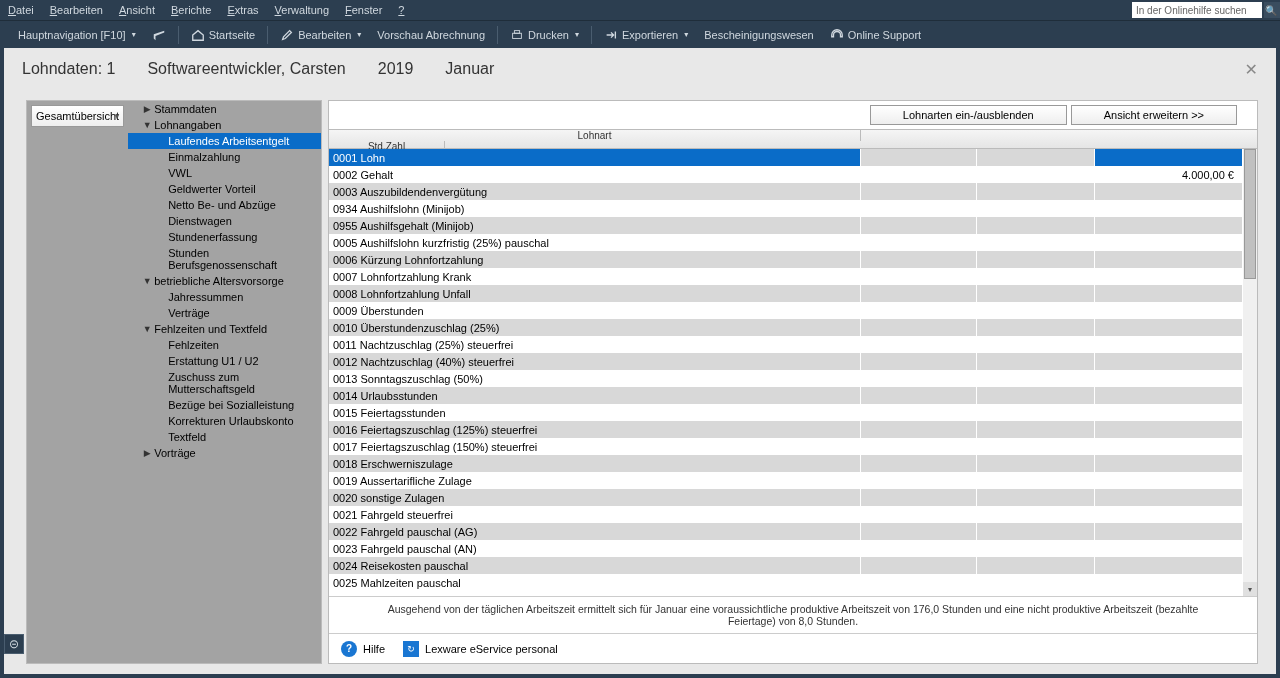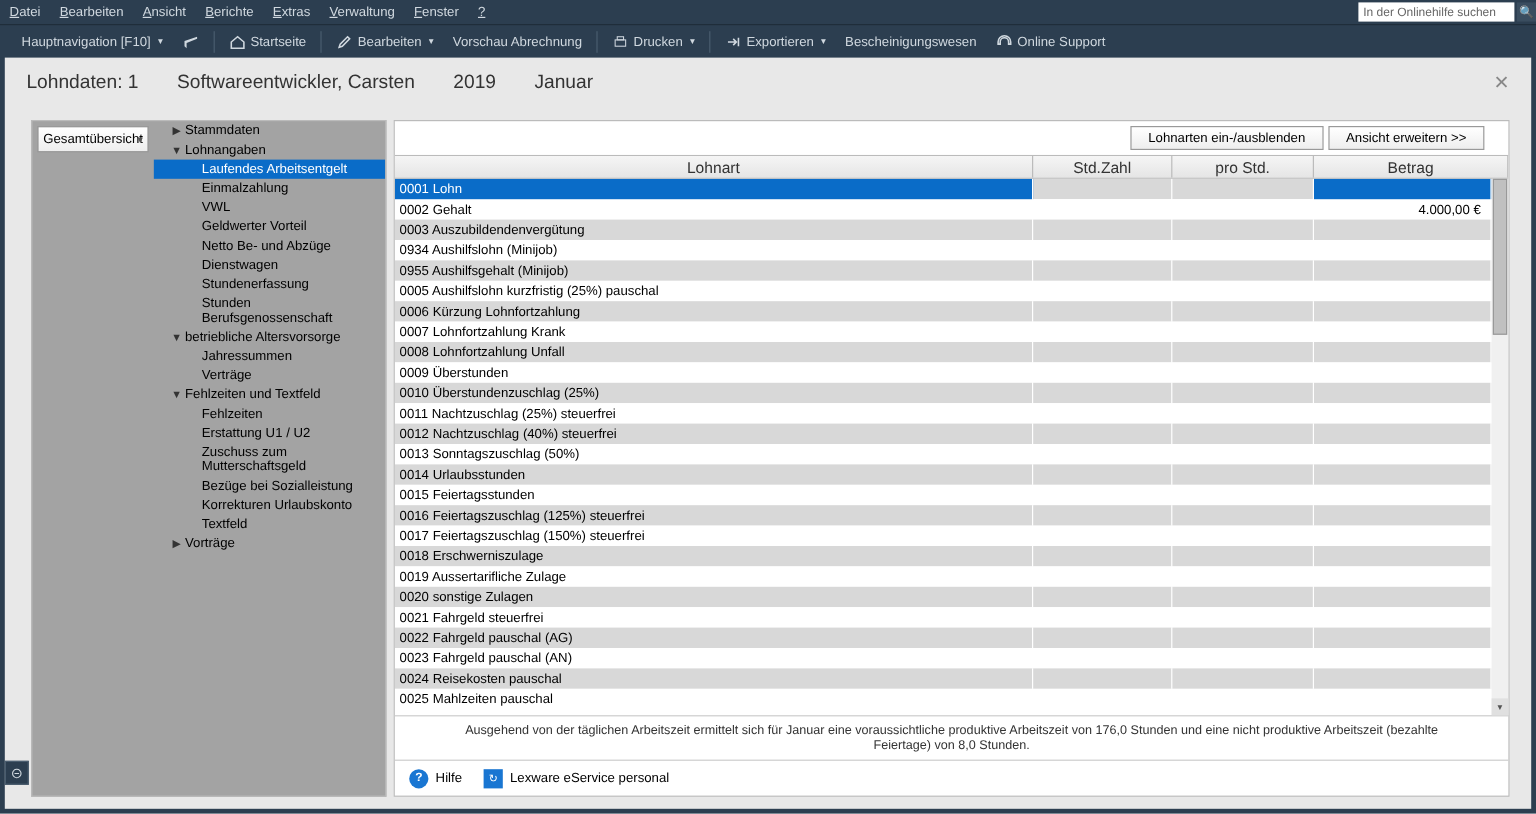--- a/index.html
+++ b/index.html
@@ -25,23 +25,23 @@
 .dd::after { content:"▾"; position:absolute; right:4px; font-size:9px; color:#555; }
 .tree { flex:1; overflow:auto; font-size:11px; }
 .tree-item { padding:2px 4px 2px 0; display:flex; align-items:center; cursor:pointer; }
 .tree-item .arrow { width:14px; text-align:center; font-size:9px; color:#333; }
 .tree-item.level1 { padding-left:40px; }
 .tree-item.group { padding-left:26px; }
 .tree-item.group .arrow { margin-left:-14px; }
 .tree-item.selected { background:#0a6cc8; color:#fff; }
 .right-panel { flex:1; background:#fff; border:1px solid #bbb; display:flex; flex-direction:column; position:relative; }
 .right-toolbar { height:28px; display:flex; align-items:center; justify-content:flex-end; padding:4px 20px 4px 4px; gap:4px; }
-.btn { height:20px; padding:0 14px; border:1px solid #999; background:linear-gradient(#fff,#eee); font-size:11px; cursor:pointer; display:flex; align-items:center; }
+.btn { height:20px; padding:0 32px; border:1px solid #999; background:linear-gradient(#fff,#eee); font-size:11px; cursor:pointer; display:flex; align-items:center; }
 .table-wrap { flex:1; position:relative; overflow:hidden; }
-.table-header { display:flex; background:linear-gradient(#f5f5f5,#e5e5e5); border-top:1px solid #bbb; border-bottom:1px solid #bbb; height:20px; font-size:13px; color:#333; }
+.table-header { display:flex; background:linear-gradient(#f5f5f5,#e5e5e5); border-top:1px solid #bbb; border-bottom:1px solid #bbb; height:20px; font-size:10px; color:#333;flex-direction:column; }
 .th { display:flex; align-items:center; justify-content:center; border-right:1px solid #bbb; }
 .th1 { width:532px; }
 .th2 { width:116px; }
 .th3 { width:118px; }
 .th4 { flex:1; }
 .table-body { position:absolute; top:20px; left:0; right:14px; bottom:0; overflow:hidden; }
 .row { display:flex; height:17px; font-size:11px; }
 .row.odd { background:#d8d8d8; }
 .row.even { background:#fff; }
 .row.sel .c1, .row.sel .c4 { background:#0a6cc8; color:#fff; }

